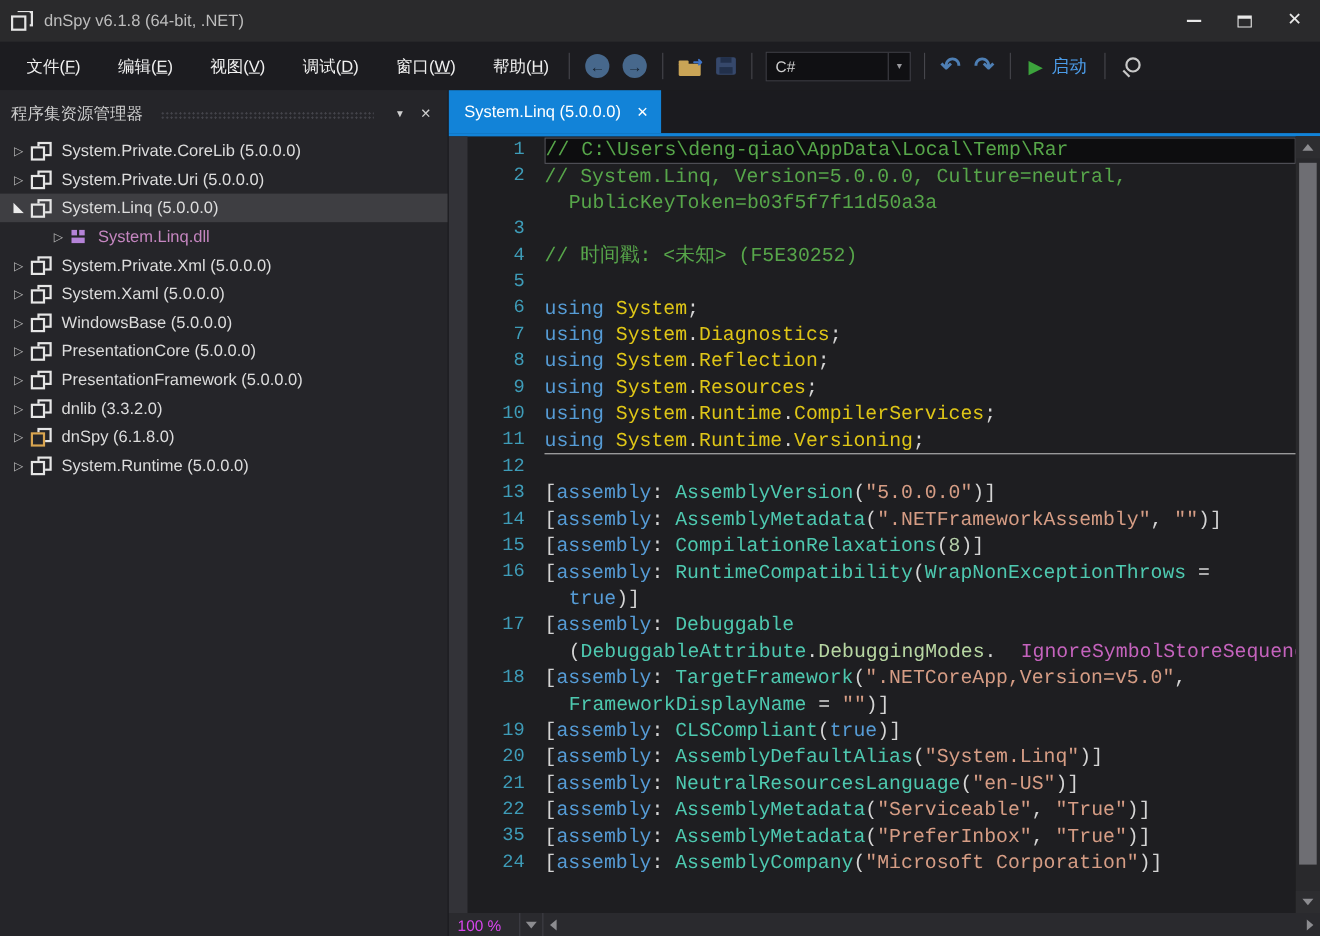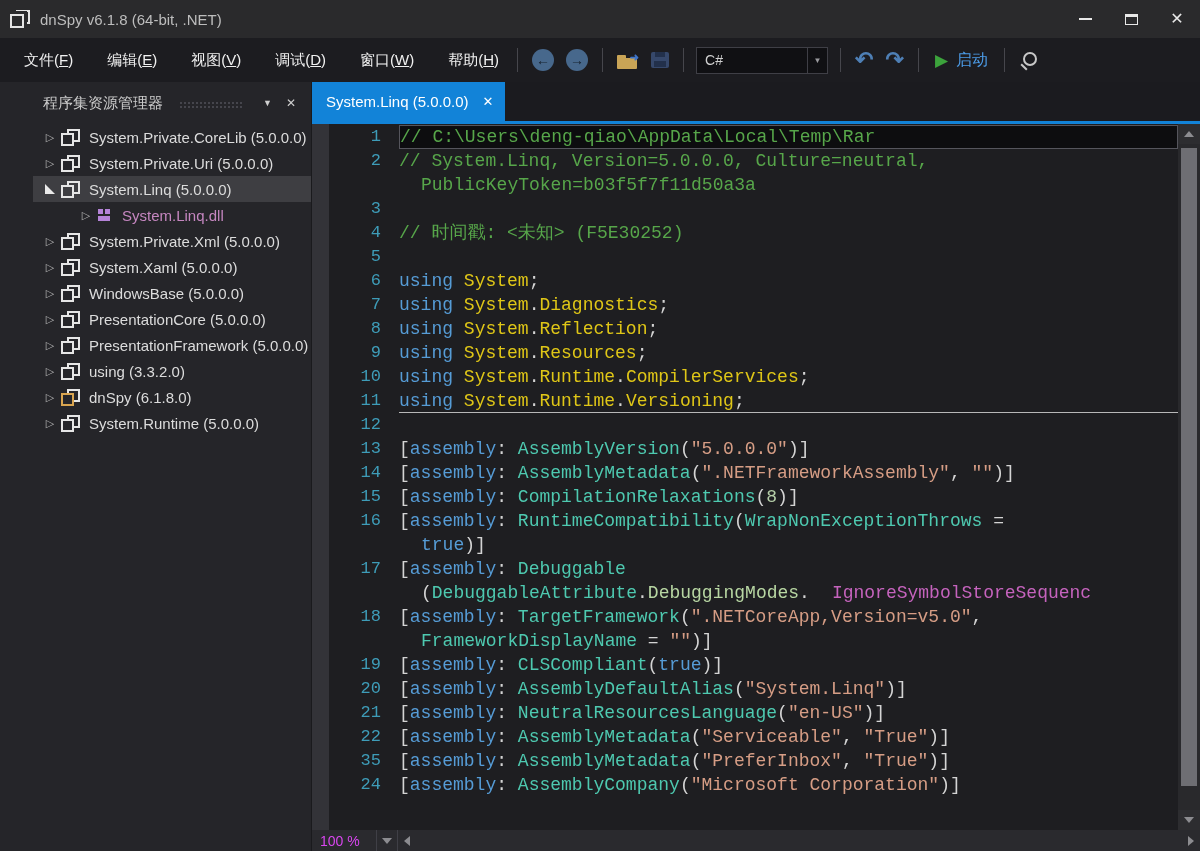--- a/index.html
+++ b/index.html
@@ -43,21 +43,21 @@
   .play-glyph { color:#3CA33C; font-size:17px; margin-right:8px; }
   .run-label { color:#4C9CE8; font-size:16px; }
   .search-icon { position:relative; width:20px; height:20px; }
   .search-icon::before { content:""; position:absolute; left:4px; top:2px; width:10px; height:10px; border:2px solid #C8C8C8; border-radius:50%; }
   .search-icon::after  { content:""; position:absolute; left:1px; bottom:2px; width:8px; height:2px; background:#C8C8C8; transform:rotate(45deg); }
 
   
   .main { flex:1; display:flex; min-height:0; }
 
   
-  .sidebar { width:312px; flex:0 0 auto; background:#252529; display:flex; flex-direction:column; border-right:1px solid #1A1A1D;padding-left:33px; }
+  .sidebar { width:408px; flex:0 0 auto; background:#252529; display:flex; flex-direction:column; border-right:1px solid #1A1A1D; }
   .sidebar-header { height:42px; display:flex; align-items:center; padding:0 8px 0 10px; flex:0 0 auto; }
   .sidebar-title { color:#CCCCCC; font-size:15px; white-space:nowrap; }
   .grip { flex:1; height:8px; margin:4px 12px 0 16px;
           background-image:radial-gradient(#45454C 1px, transparent 1px); background-size:4px 4px; }
   .hdr-btn { color:#CFCFCF; padding:2px 7px; font-size:12px; }
   .hdr-btn.small-arrow { font-size:9px; }
   #tree { flex:1; overflow:hidden; }
   .tree-row { height:26px; display:flex; align-items:center; }
   .tree-row.selected { background:#3E3E42; }
   .exp { width:18px; flex:0 0 auto; color:#B8B8B8; font-size:11px; display:flex; align-items:center; justify-content:center; }
@@ -230,21 +230,21 @@
             <span class="tree-label">PresentationCore (5.0.0.0)</span>
           </div>
           <div class="tree-row" style="padding-left: 8px;">
             <span class="exp">▷</span>
             <span class="ico ico-assembly"></span>
             <span class="tree-label">PresentationFramework (5.0.0.0)</span>
           </div>
           <div class="tree-row" style="padding-left: 8px;">
             <span class="exp">▷</span>
             <span class="ico ico-assembly"></span>
-            <span class="tree-label">using (3.3.2.0)</span>
+            <span class="tree-label">dnlib (3.3.2.0)</span>
           </div>
           <div class="tree-row" style="padding-left: 8px;">
             <span class="exp">▷</span>
             <span class="ico ico-assembly-gold"></span>
             <span class="tree-label">dnSpy (6.1.8.0)</span>
           </div>
           <div class="tree-row" style="padding-left: 8px;">
             <span class="exp">▷</span>
             <span class="ico ico-assembly"></span>
             <span class="tree-label">System.Runtime (5.0.0.0)</span>

